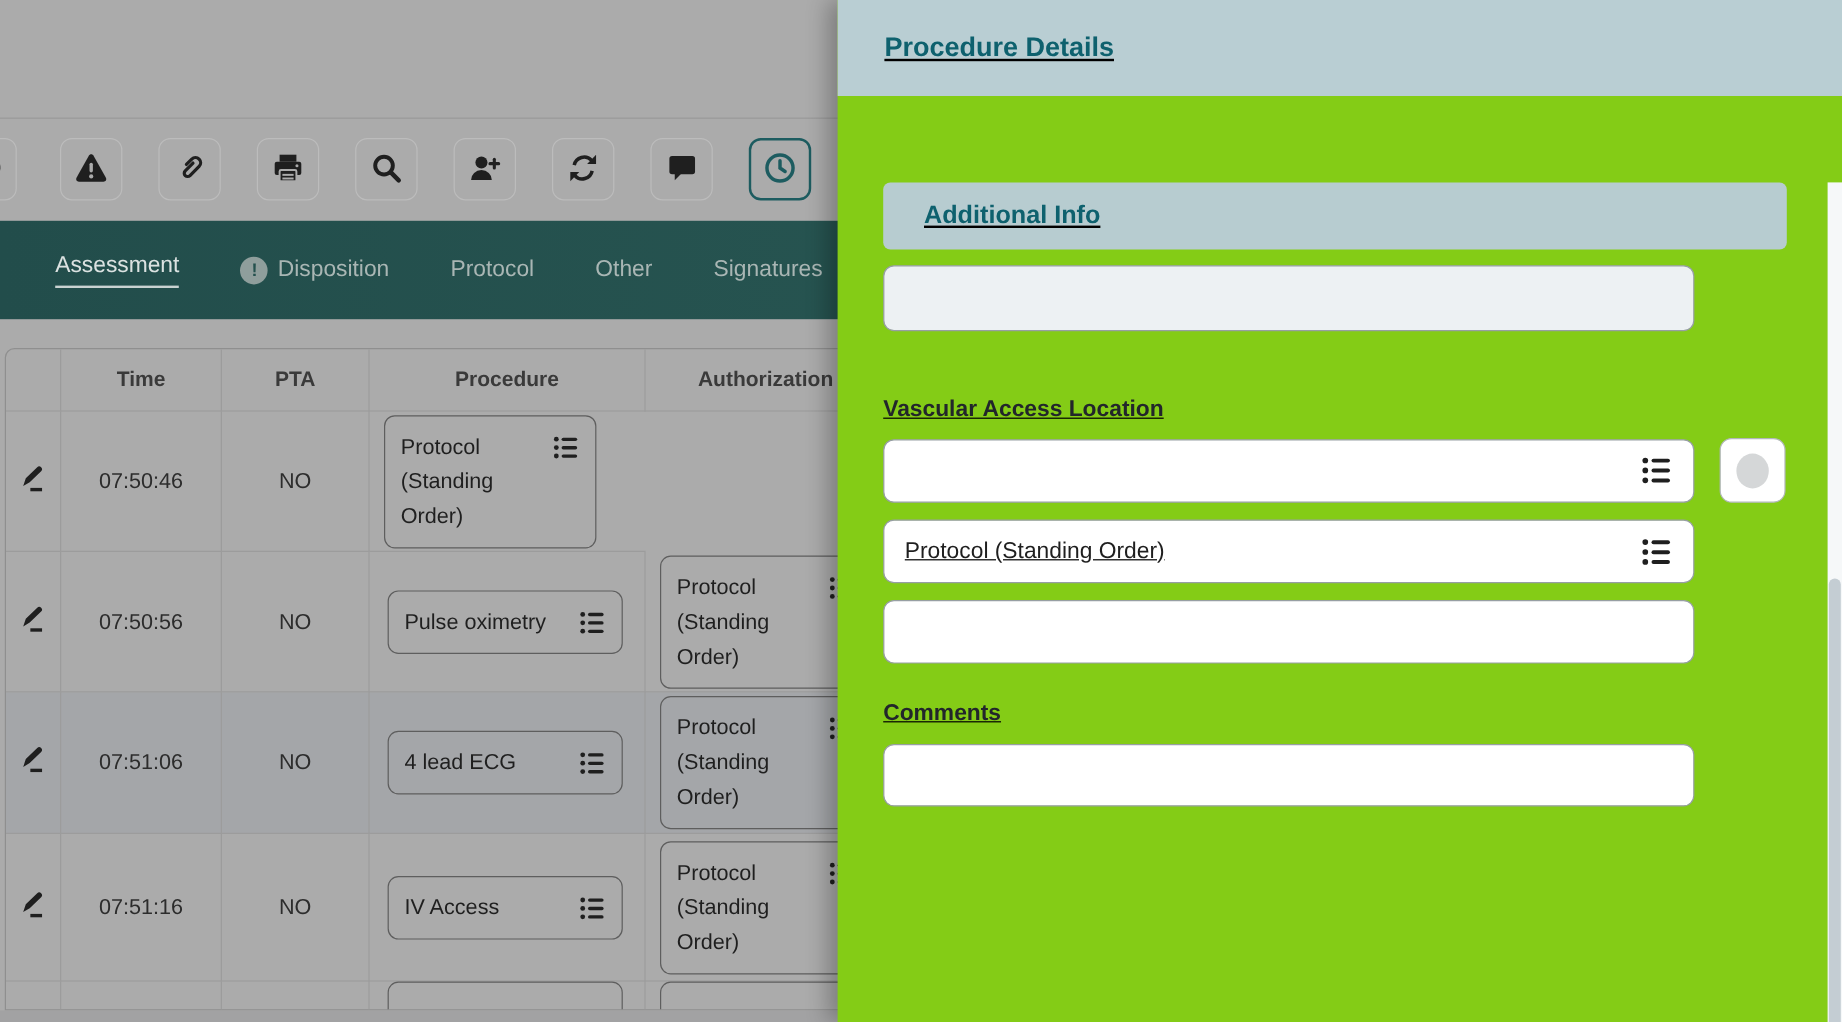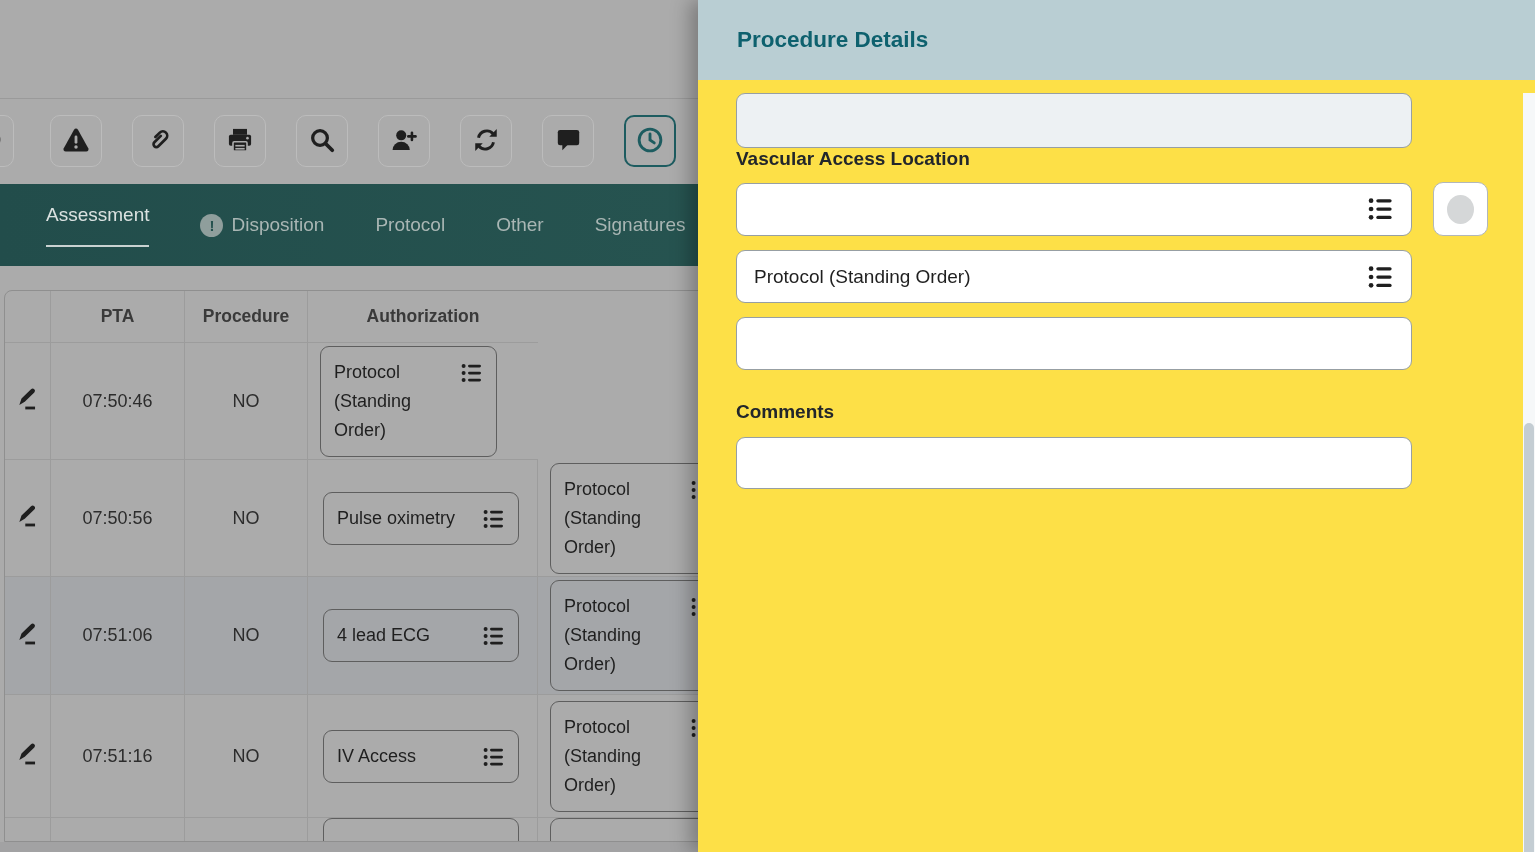--- a/index.html
+++ b/index.html
@@ -10,21 +10,21 @@
   .main { position:absolute; inset:0; background:#ababab; }
   .topstrip { position:absolute; left:0; top:0; width:100%; height:99px; background:#ababab; border-bottom:1px solid #9a9a9a; }
   .toolbar { position:absolute; left:0; top:100px; width:100%; height:84px; background:#ababab; }
   .tb-btn { width:52px; height:52px; border-radius:10px; border:1px solid #bcbcbc; background:#ababab; display:flex; align-items:center; justify-content:center; cursor:pointer; }
   .tb-partial { position:absolute; left:-38px; top:15px; }
   .tb-row { position:absolute; left:50px; top:15px; display:flex; gap:30px; }
   .tb-btn.active { border:2px solid #1d5c60; }
 
   .tabbar { position:absolute; left:0; top:184px; width:100%; height:82px; background:linear-gradient(90deg,#224d4b,#2b5b56); display:flex; align-items:center; padding-left:46px; gap:51px; }
   .tab { font-size:19px; color:#a9b6b4; display:flex; align-items:center; gap:8px; cursor:pointer; white-space:nowrap; }
-  .tab.active .tab-label { color:#dbe2e1; padding-bottom:19px; border-bottom:2px solid #c9d2d1;text-align:center; }
+  .tab.active .tab-label { color:#dbe2e1; padding-bottom:5px; border-bottom:2px solid #c9d2d1;text-align:center; }
   .warn-dot { width:23px; height:23px; border-radius:50%; background:#8f9e9c; color:#24514e; font-weight:bold; font-size:15px; display:flex; align-items:center; justify-content:center; }
 
   
   .table { position:absolute; left:4px; top:290px; width:737px; height:552px; background:#ababab; border:1px solid #8f8f8f; border-radius:8px 8px 0 0; overflow:hidden; }
   .tr { display:grid; grid-template-columns:46px 134px 123px 230px 200px; }
   .tr.hdr  { height:52px; }
   .tr.r0, .tr.r1 { height:117px; }
   .tr.r2 { height:118px; background:#a4a6a9; }
   .tr.r3 { height:123px; }
   .tr.partial { height:60px; }
@@ -33,29 +33,29 @@
   .th { font-size:17.5px; font-weight:bold; color:#3a3a3a; }
   .cell-text { font-size:18px; color:#2c2c2c; }
   .td.left { justify-content:flex-start; }
   .pbox { display:flex; align-items:flex-start; gap:12px; border:1.5px solid #5e5e5e; border-radius:9px; padding:11px 13px; width:196px; margin-left:15px; font-size:18px; line-height:29px; color:#1f1f1f; background:transparent; cursor:pointer; }
   .pbox .btxt { flex:1; }
   .pbox svg { margin-top:4px; flex:none; }
   .abox { width:177px; margin-left:12px; }
   .bottomband { position:absolute; left:0; top:842px; width:100%; height:10px; background:#a2a2a3; }
 
   
-  .panel { position:absolute; left:698px; top:0; width:837px; height:852px; background:#fde047; box-shadow:-8px 0 18px rgba(0,0,0,0.28); }
+  .panel { position:absolute; left:698px; top:0; width:837px; height:852px; background:#84cc16; box-shadow:-8px 0 18px rgba(0,0,0,0.28);text-decoration:underline; }
   .panel-header { height:80px; background:#b9ced3; display:flex; align-items:center; padding-left:39px; }
   .panel-title { font-size:22.5px; font-weight:bold; color:#0e616e; }
   .panel-body { position:relative; height:772px; }
   .section-band { margin:72px 0 0 38px; width:753px; height:56px; background:#b7ccd0; border-radius:6px; display:flex; align-items:center; padding-left:34px; font-size:21px; font-weight:bold; color:#0e616e; }
   .fields { margin-left:38px; }
   .f-label { font-size:19px; font-weight:bold; color:#22262b; height:22px; }
   .lbl-size  { margin-top:30px; }
-  .lbl-vasc  { }
+  .lbl-vasc  { margin-top:55px; }
   .lbl-auth  { margin-top:31px; }
   .lbl-phys  { margin-top:30px; }
   .lbl-comm  { margin-top:31px; }
   .f-input { margin-top:13px; width:676px; height:55px; border:1px solid #979fa3; border-radius:9px; background:#ffffff; display:flex; align-items:center; justify-content:space-between; padding:0 17px; font-size:19px; color:#1f1f1f; cursor:text; }
   .f-input.tinted { background:#edf1f3; }
   .f-input.h53 { height:53px; }
   .f-input.h52 { height:52px; }
   .vrow { display:flex; align-items:center; gap:21px; }
   .side-btn { margin-top:13px; width:55px; height:54px; border-radius:10px; border:1px solid #b2b7ba; background:#fff; display:flex; align-items:center; justify-content:center; cursor:pointer; }
   .gray-dot { width:27px; height:29px; border-radius:50%; background:#d5d7d8; }
@@ -172,20 +172,21 @@
         <span class="tab-label">Other</span>
       </div>
       <div class="tab">
         <span class="tab-label">Signatures</span>
       </div>
     </div>
 
     <div class="table">
       <div class="tr hdr">
         <div class="td th"></div>
+        <div class="td th">Time</div>
         <div class="td th">PTA</div>
         <div class="td th">Procedure</div>
         <div class="td th">Authorization</div>
       </div>
 
       <div class="tr r0">
         <div class="td">
           <span><svg width="26" height="26" viewBox="0 0 24 24">
                 <path d="M4 17.6 L6 11.6 L14.8 3.1 a2.1 2.1 0 0 1 3 3 L9 14.6 L4 17.6 Z" fill="#1f1f1f"></path>
                 <rect x="9.5" y="19" width="9" height="2.6" fill="#1f1f1f"></rect>
@@ -333,20 +334,23 @@
     </div>
 
     <div class="bottomband"></div>
   </div>
 
   <aside class="panel">
     <div class="panel-header">
       <h2 class="panel-title">Procedure Details</h2>
     </div>
     <div class="panel-body">
+      <div class="section-band">
+        <span>Additional Info</span>
+      </div>
 
       <div class="fields">
         <div class="f-input tinted">
           <span></span>
         </div>
 
         <div class="f-label lbl-vasc">Vascular Access Location</div>
         <div class="vrow">
           <div class="f-input h53" style="margin-top:12px;">
             <span></span>

